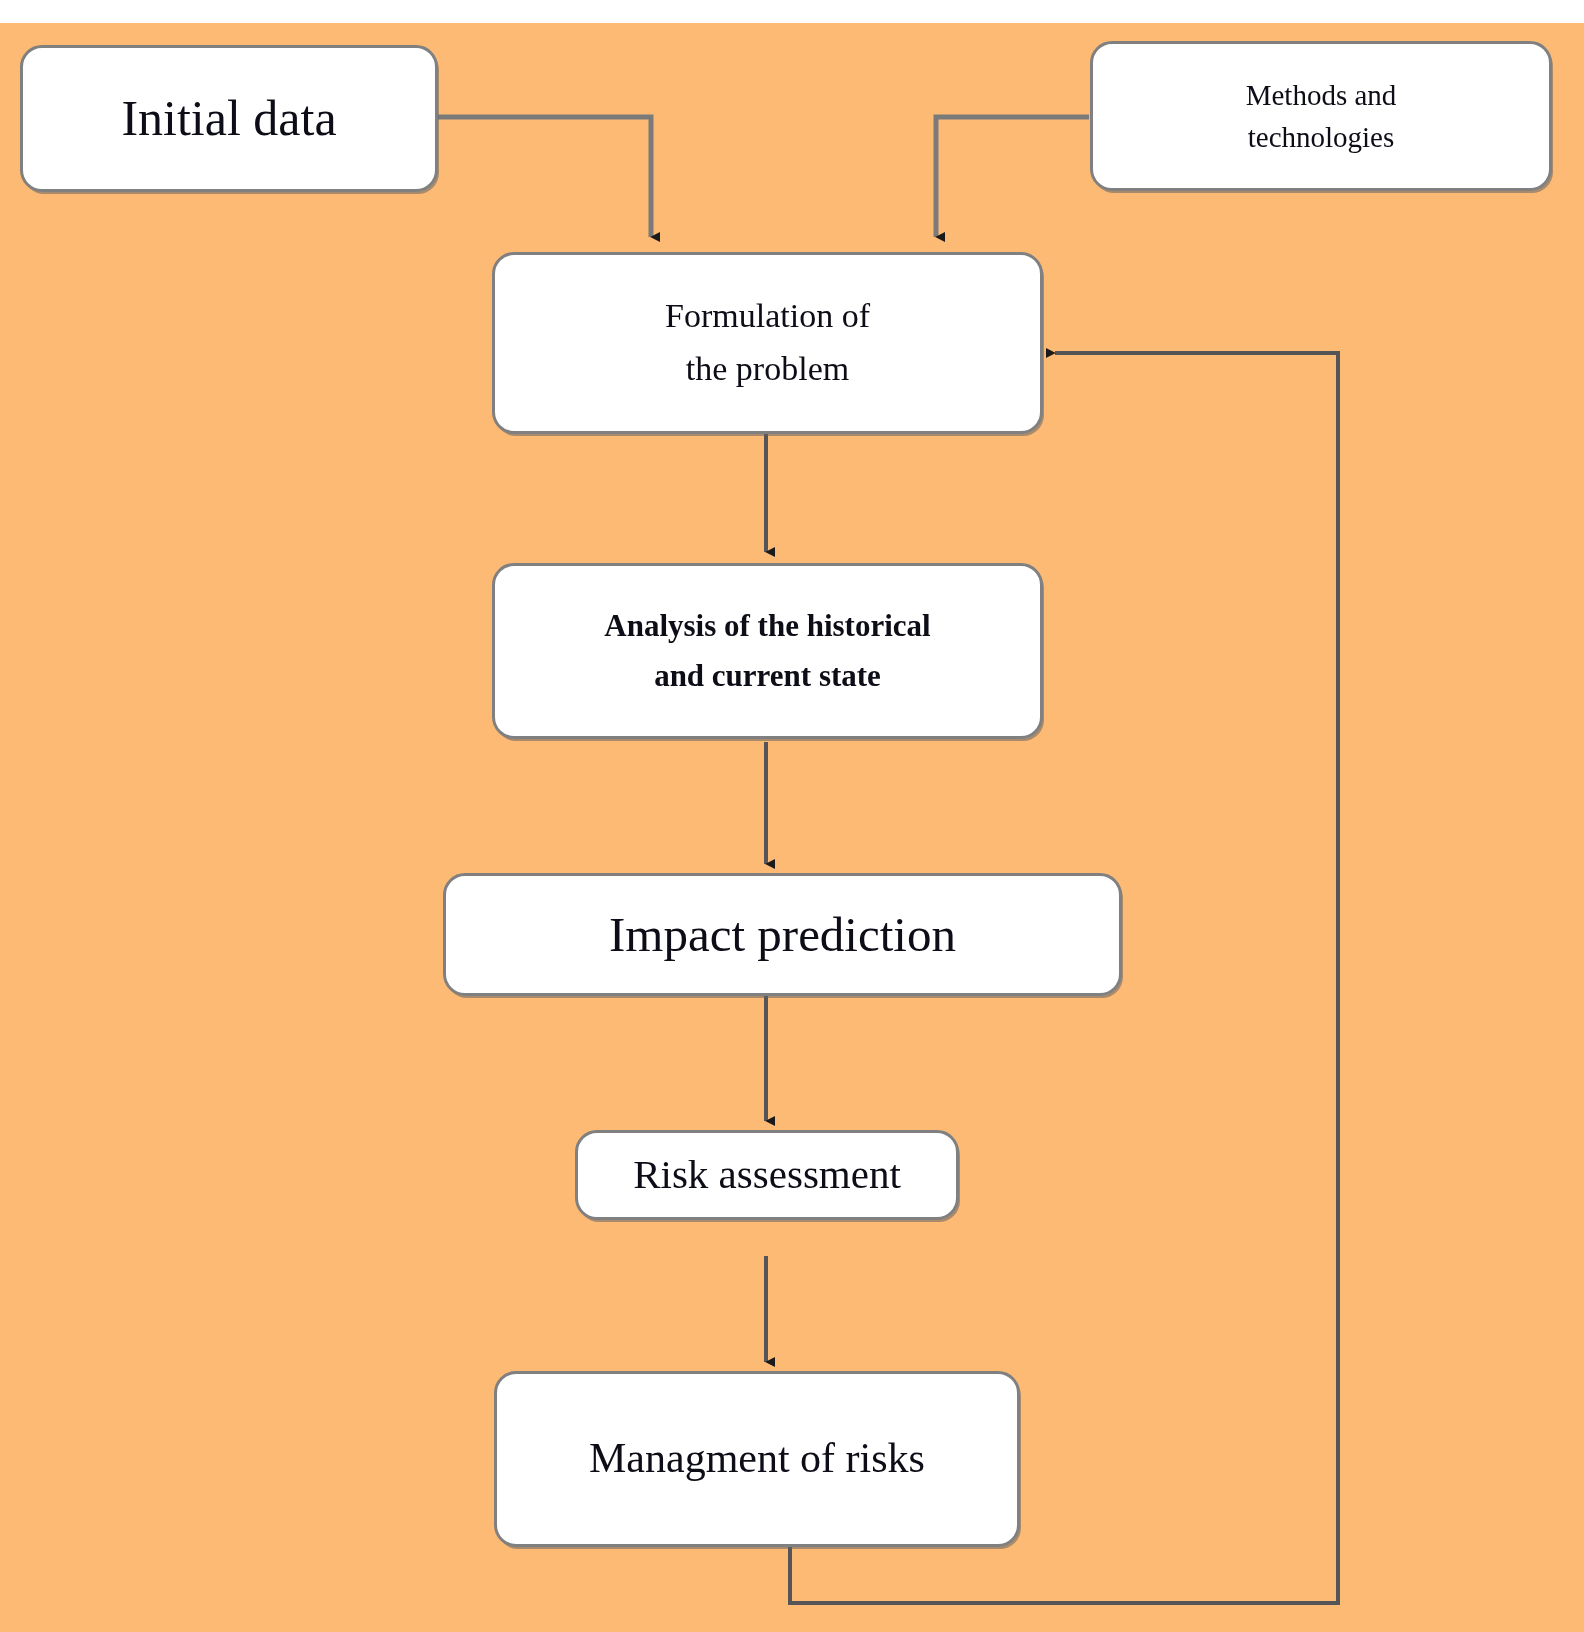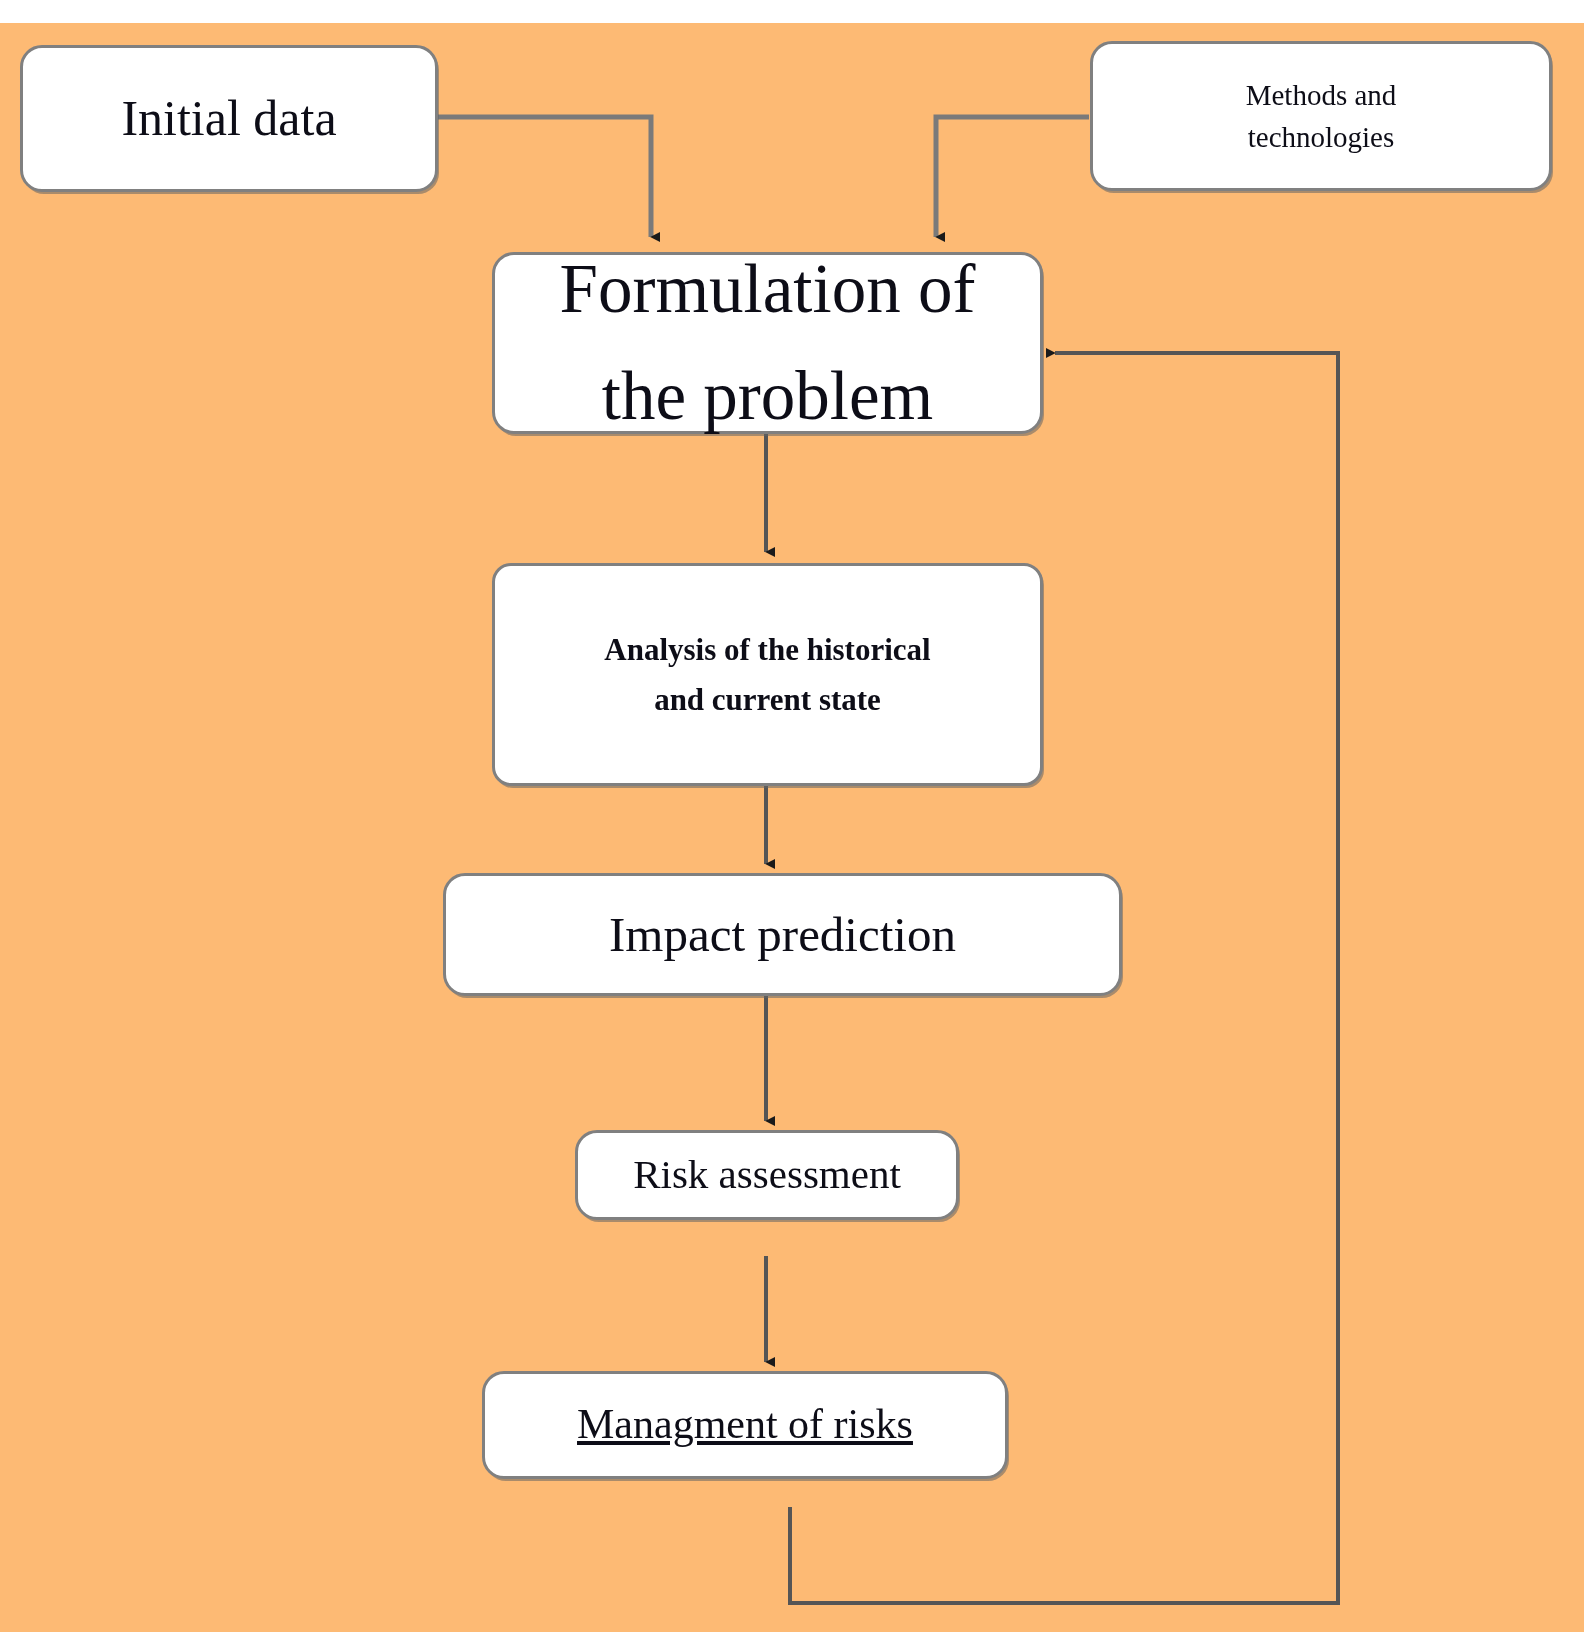--- a/index.html
+++ b/index.html
@@ -48,32 +48,32 @@
   }
 
   
   #node-initial-data   { left: 20px;   top: 22px;   width: 418px; height: 147px; }
   #node-initial-data .label   { font-size: 50px; }
 
   #node-methods        { left: 1090px; top: 18px;   width: 462px; height: 150px; }
   #node-methods .label { font-size: 29px; line-height: 1.45; }
 
   #node-formulation    { left: 492px;  top: 229px;  width: 551px; height: 182px; }
-  #node-formulation .label    { font-size: 69px; line-height: 1.55; }
+  #node-formulation .label    { font-size: 34px; line-height: 1.55; }
 
-  #node-analysis       { left: 492px;  top: 540px;  width: 551px; height: 223px; border-radius: 19px; }
+  #node-analysis       { left: 492px;  top: 540px;  width: 551px; height: 176px; }
   #node-analysis .label       { font-size: 31px; font-weight: bold; line-height: 1.6; }
 
   #node-impact         { left: 443px;  top: 850px;  width: 679px; height: 123px; }
   #node-impact .label         { font-size: 49px; }
 
   #node-risk           { left: 575px;  top: 1107px; width: 384px; height: 90px; }
   #node-risk .label           { font-size: 41px; }
 
-  #node-management     { left: 482px;  top: 1348px; width: 526px; height: 108px; text-decoration: underline; }
+  #node-management     { left: 494px;  top: 1348px; width: 526px; height: 176px; }
   #node-management .label     { font-size: 42px; }
 </style>
 </head>
 <body>
 
 <div id="canvas">
 
   <svg class="edges" viewBox="0 0 1584 1632">
     <defs>
       <marker id="arrowDown" markerWidth="11" markerHeight="11" refX="5.5" refY="9.6" orient="auto" markerUnits="userSpaceOnUse">

